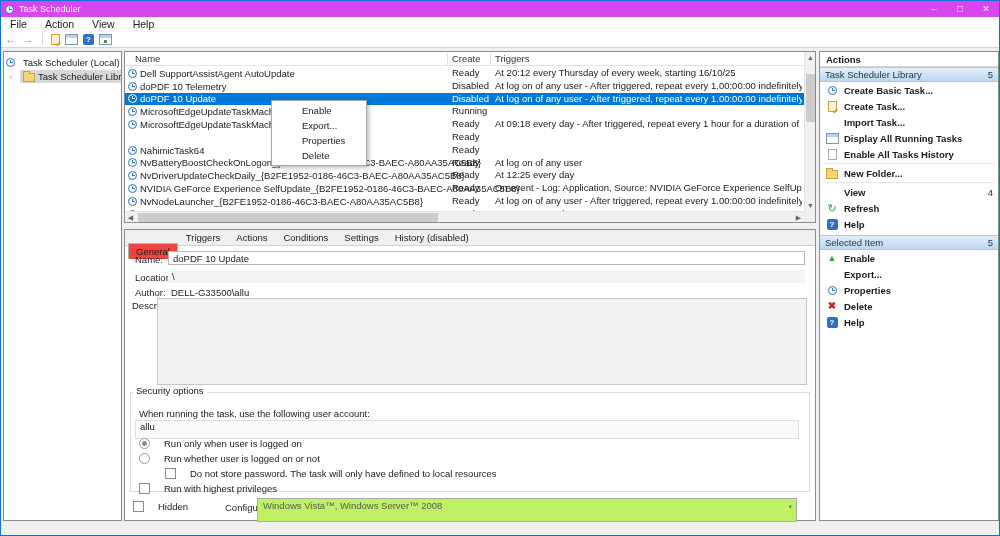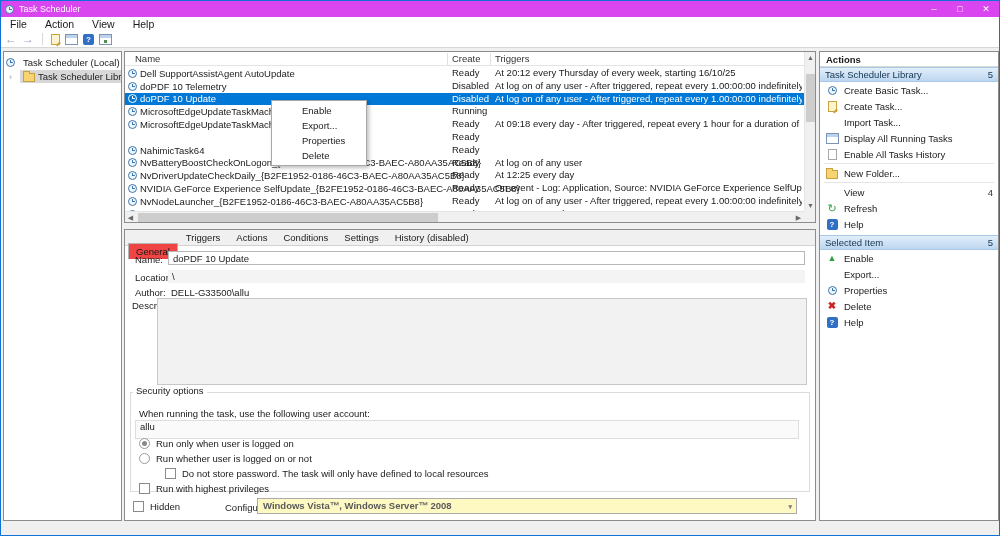--- a/index.html
+++ b/index.html
@@ -84,36 +84,36 @@
   .fld-box { position:absolute; border:1px solid #b8b8b8; background:#fff; font-size:9.5px; padding:1px 4px; white-space:nowrap; overflow:hidden; }
   .fld-flat { position:absolute; background:#f4f4f4; font-size:9.5px; padding:1px 4px; white-space:nowrap; }
   .fld-text { position:absolute; font-size:9.5px; white-space:nowrap; }
   .desc-box { position:absolute; left:32px; top:68px; width:650px; height:87px; background:#f2f2f2; border:1px solid #c8c8c8; }
 
   .group-box { position:absolute; left:5px; top:162px; width:680px; height:100px; border:1px solid #dcdcdc; }
   .group-label { position:absolute; left:8px; top:155px; background:#fff; padding:0 3px; font-size:9.5px; }
   .sec-caption { position:absolute; left:14px; top:178px; font-size:9.5px; }
   .account-bar { position:absolute; left:10px; top:190px; width:664px; height:19px; background:#fafafa; border:1px solid #dedede; font-size:9.5px; padding:0 4px; line-height:12px; }
 
-  .radio-row, .check-row { position:absolute; display:flex; align-items:center; gap:6px; font-size:9.5px; height:13px; }
+  .radio-row, .check-row { position:absolute; display:flex; align-items:center; gap:14px; font-size:9.5px; height:13px; }
   .radio { width:11px; height:11px; border:1px solid #9a9a9a; border-radius:50%; background:#fff; position:relative; flex:none; }
   .radio.checked::after { content:''; position:absolute; left:2px; top:2px; width:5px; height:5px; border-radius:50%; background:#8a8a8a; }
   .checkbox { width:11px; height:11px; border:1px solid #8a8a8a; background:#fff; flex:none; }
 
-  .cfg-select { position:absolute; left:132px; top:268px; width:540px; height:16px; background:#fef9c3; border:1px solid #ababab; color:#5a5a5a; font-size:9.5px; padding:1px 5px;font-weight:bold; }
+  .cfg-select { position:absolute; left:132px; top:268px; width:540px; height:24px; background:#bef264; border:1px solid #ababab; color:#5a5a5a; font-size:9.5px; padding:1px 5px; }
   .cfg-select .dd-arrow { position:absolute; right:4px; top:4px; color:#7a7a7a; font-size:7px; }
 
   
   .actions-pane { position:absolute; left:818px; top:50px; width:180px; height:470px; background:#fff; border:1px solid #8c8c8c; font-size:9.5px; }
   .actions-title { height:15px; padding:2px 6px; font-weight:bold; border-bottom:1px solid #d9d9d9; }
   .sec-header { height:15px; background:linear-gradient(#e3effb,#bcd6ef); border-top:1px solid #a8c8e8; border-bottom:1px solid #a8c8e8; display:flex; align-items:center; justify-content:space-between; padding:0 5px; color:#13344f; }
   .sec-header.second { margin-top:3px; }
   .act-item { height:16px; display:flex; align-items:center; }
   .act-ico { width:24px; display:flex; justify-content:center; align-items:center; flex:none; }
-  .act-label { flex:1; white-space:nowrap; overflow:hidden; }
+  .act-label { flex:1; white-space:nowrap; overflow:hidden;font-weight:bold; }
   .act-glyph { padding-right:5px; color:#333; }
   .act-sep { height:1px; background:#e6e6e6; margin:1px 4px; }
 </style>
 </head>
 <body>
 
 <div class="window">
 
   <div class="titlebar">
     <span class="icon-clock"></span>

